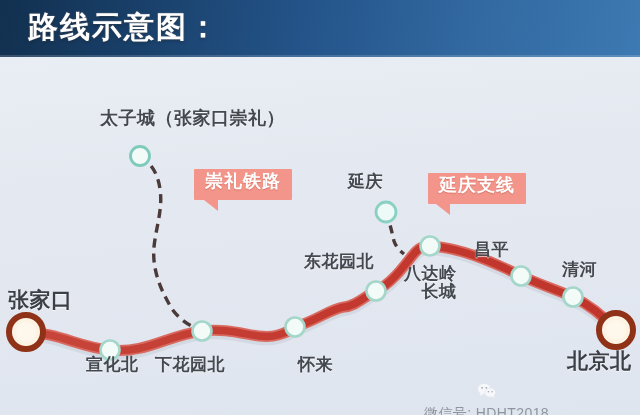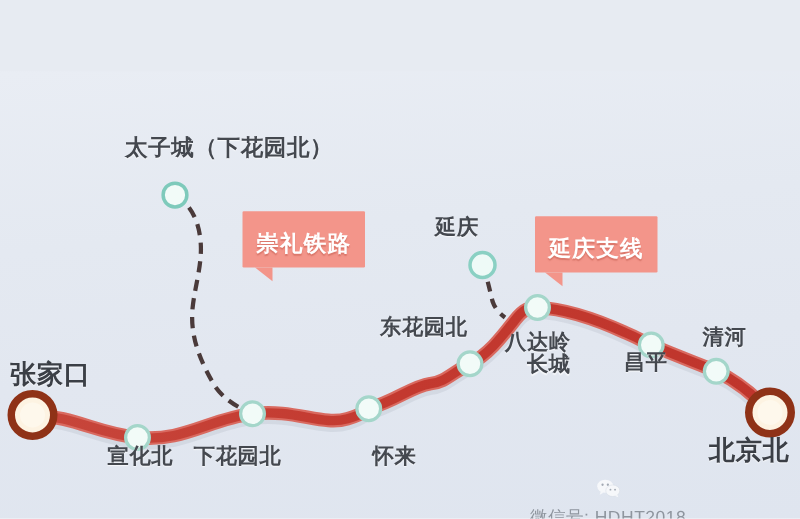--- a/index.html
+++ b/index.html
@@ -94,21 +94,21 @@
   }
 
   
   .badge {
     position: absolute;
     background: #f3958a;
     color: #ffffff;
     font-size: 18px;
     font-weight: bold;
     letter-spacing: 1px;
-    padding: 14px 11px 7px 11px;
+    padding: 0 11px 7px 11px;
     white-space: nowrap;
     text-shadow: 0 1px 1px rgba(170,60,45,0.35);
     border-radius: 1px;
   }
   .badge .tail {
     position: absolute;
     width: 0;
     height: 0;
     border-style: solid;
   }
@@ -146,20 +146,23 @@
     color: #6f767f;
     white-space: nowrap;
     letter-spacing: 0.4px;
   }
 </style>
 </head>
 <body>
 
 <div id="screen">
 
+  <div id="header">
+    <div id="header-title">路线示意图：</div>
+  </div>
 
   <div id="map">
 
     <svg id="map-svg" viewBox="0 0 640 358">
       <defs>
         <linearGradient id="railGrad" x1="0" y1="0" x2="1" y2="0">
           <stop offset="0" stop-color="#c7463b"></stop>
           <stop offset="0.5" stop-color="#c3392f"></stop>
           <stop offset="1" stop-color="#bf352c"></stop>
         </linearGradient>
@@ -261,27 +264,27 @@
 
     <div class="stn-label" style="left:155px; top:299px;text-align:right;">下花园北</div>
 
     <div class="stn-label" style="left:277px; top:299px;margin-left:21px;">怀来</div>
 
     <div class="stn-label" style="left:304px; top:196px;">东花园北</div>
 
     <div class="stn-label two-line" style="left:404px; top:208px; white-space:pre;">八达岭
 长城</div>
 
-    <div class="stn-label" style="left:499px; top:184px;margin-top:40px;">昌平</div>
+    <div class="stn-label" style="left:474px; top:184px;">昌平</div>
 
     <div class="stn-label" style="left:562px; top:204px;">清河</div>
 
     <div class="stn-label terminus" style="left:567px; top:293px;text-align:right;">北京北</div>
 
-    <div class="stn-label" style="left:100px; top:52px; font-size:18px;">太子城（下花园北）</div>
+    <div class="stn-label" style="left:100px; top:52px; font-size:18px;">太子城（张家口崇礼）</div>
 
     <div class="stn-label" style="left:348px; top:116px;">延庆</div>
 
     <div class="badge" id="badge-chongli" style="left:194px; top:112px;">
       <span>崇礼铁路</span>
       <span class="tail"></span>
     </div>
 
     <div class="badge" id="badge-yanqing" style="left:428px; top:116px;">
       <span>延庆支线</span>

